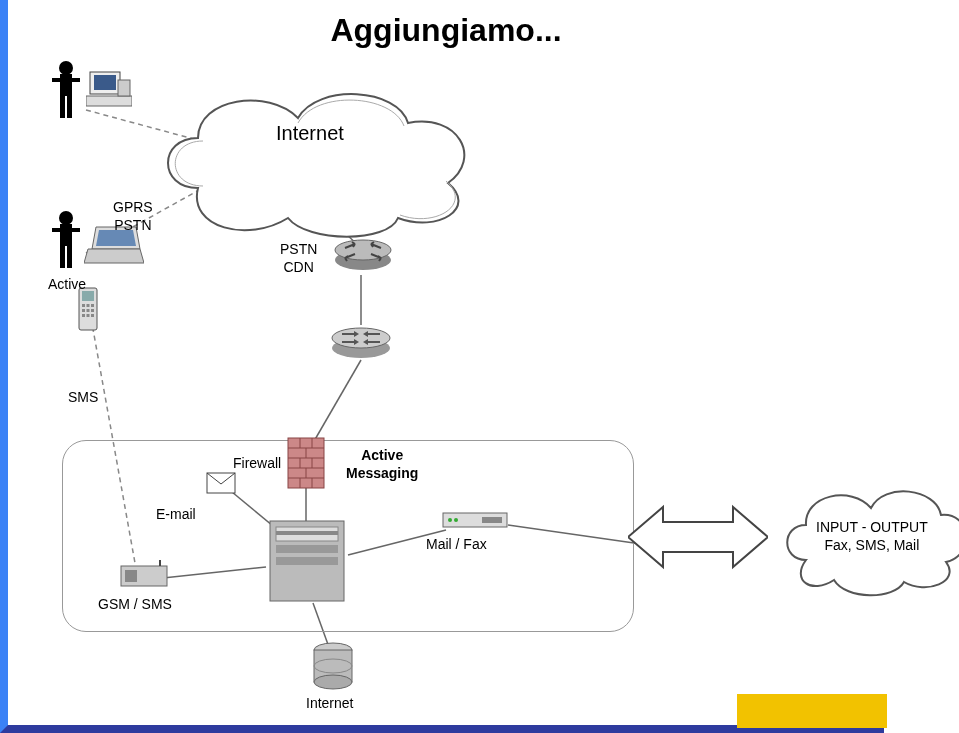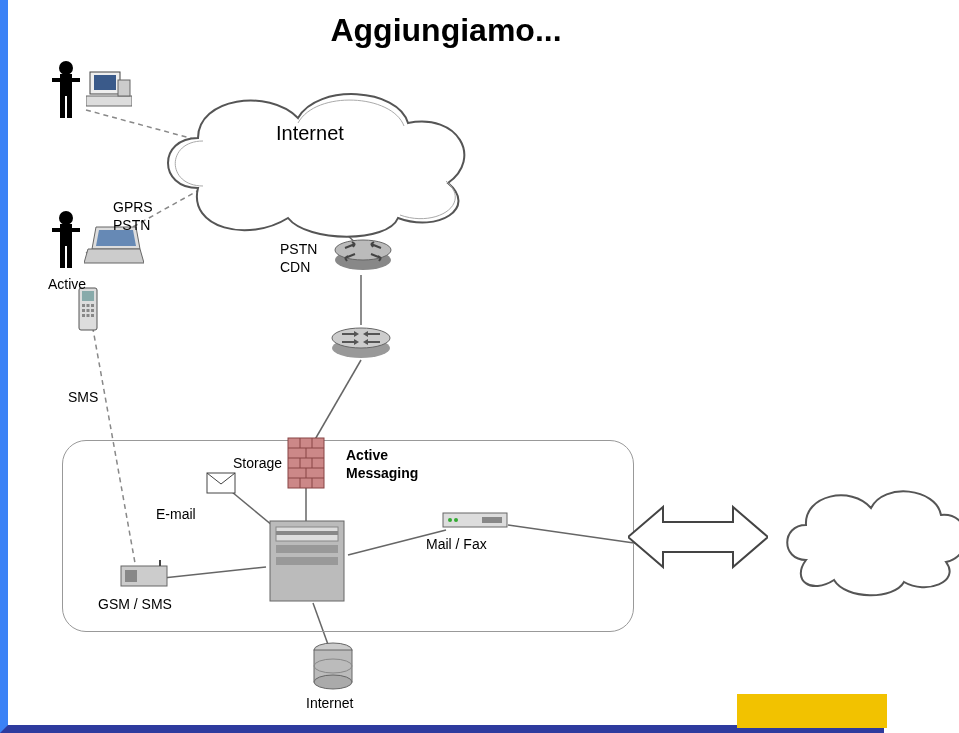--- a/index.html
+++ b/index.html
@@ -1,21 +1,21 @@
 <!DOCTYPE html>
 <html><head>
 <meta charset="utf-8">
 <style>
 body{margin:0;padding:0;font-family:Verdana,Arial,sans-serif;background:#fff}
 .page{position:relative;width:884px;height:733px;border-left:8px solid #3b82f6;border-bottom:8px solid #2e3b9e;box-sizing:border-box}
 .title{position:absolute;top:12px;left:50%;transform:translateX(-50%);font-size:32px;font-weight:700;color:#000}
 .label{position:absolute;font-size:14px;color:#000;line-height:1.3}
 .label-bold{font-weight:700}
 .label-italic{}
-.label-center{}
+.label-center{text-align:center}
 .cloud{position:absolute}
 .cloud svg{width:100%;height:100%}
 .yellow-block{position:absolute;bottom:-3px;right:-3px;width:150px;height:34px;background:#f2c200}
 .inner-box{position:absolute;left:54px;top:440px;width:570px;height:190px;border:1px solid #999;border-radius:24px;background:rgba(255,255,255,0)}
 </style>
 </head>
 <body>
 
 <div class="page">
 
@@ -142,21 +142,21 @@
       <line x1="2" y1="42" x2="38" y2="42" stroke="#844"></line>
   <line x1="14" y1="2" x2="14" y2="12" stroke="#844"></line>
       <line x1="26" y1="2" x2="26" y2="12" stroke="#844"></line>
   <line x1="20" y1="12" x2="20" y2="22" stroke="#844"></line>
   <line x1="14" y1="22" x2="14" y2="32" stroke="#844"></line>
       <line x1="26" y1="22" x2="26" y2="32" stroke="#844"></line>
   <line x1="20" y1="32" x2="20" y2="42" stroke="#844"></line>
   <line x1="14" y1="42" x2="14" y2="52" stroke="#844"></line>
       <line x1="26" y1="42" x2="26" y2="52" stroke="#844"></line>
 </svg>
-<div class="label" style="left:225px;top:454px">Storage</div>
+<div class="label" style="left:225px;top:454px">Firewall</div>
 
 <div class="label label-bold label-italic label-center" style="left:338px;top:446px;white-space:pre">Active
 Messaging</div>
 
 <svg style="position:absolute;left:198px;top:472px;width:30px;height:22px" viewBox="0 0 30 22">
   <rect x="1" y="1" width="28" height="20" fill="#fff" stroke="#444"></rect>
   <polyline points="1,1 15,12 29,1" fill="none" stroke="#444"></polyline>
 </svg>
 <div class="label label-italic" style="left:148px;top:505px">E-mail</div>
 
@@ -185,20 +185,22 @@
 
 <svg style="position:absolute;left:620px;top:502px;width:140px;height:70px" viewBox="0 0 140 70">
   <polygon points="0,35 35,5 35,20 105,20 105,5 140,35 105,65 105,50 35,50 35,65" fill="#fff" stroke="#444" stroke-width="2"></polygon>
 </svg>
 
 <div class="cloud" style="left:768px;top:470px;width:190px;height:130px">
 <svg viewBox="0 0 190 130">
   <path d="M30,90 C5,90 5,55 30,55 C28,25 75,15 95,38 C108,12 160,18 165,45 C195,42 200,85 170,92 C185,112 150,125 128,112 C118,130 70,130 58,110 C35,125 15,110 30,90 Z" fill="#fff" stroke="#555" stroke-width="2"></path>
 </svg>
 </div>
+<div class="label label-center" style="left:808px;top:518px;white-space:pre">INPUT - OUTPUT
+Fax, SMS, Mail</div>
 
 <svg style="position:absolute;left:304px;top:642px;width:42px;height:48px" viewBox="0 0 42 48">
   <ellipse cx="21" cy="8" rx="19" ry="7" fill="#ccc" stroke="#666"></ellipse>
   <rect x="2" y="8" width="38" height="32" fill="#bbb" stroke="#666"></rect>
   <ellipse cx="21" cy="40" rx="19" ry="7" fill="#aaa" stroke="#666"></ellipse>
   <ellipse cx="21" cy="24" rx="19" ry="7" fill="none" stroke="#888"></ellipse>
 </svg>
 <div class="label" style="left:298px;top:694px">Internet</div>
 
 <div class="yellow-block"></div>

